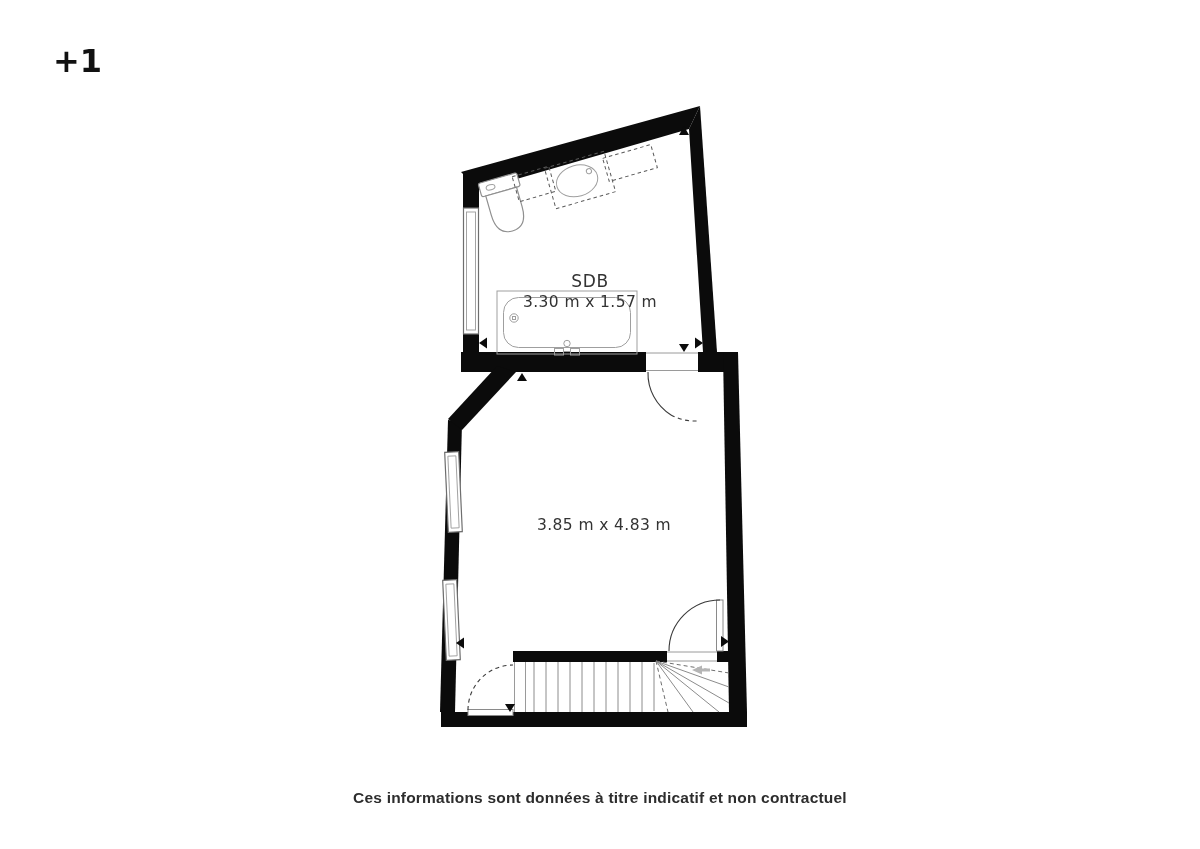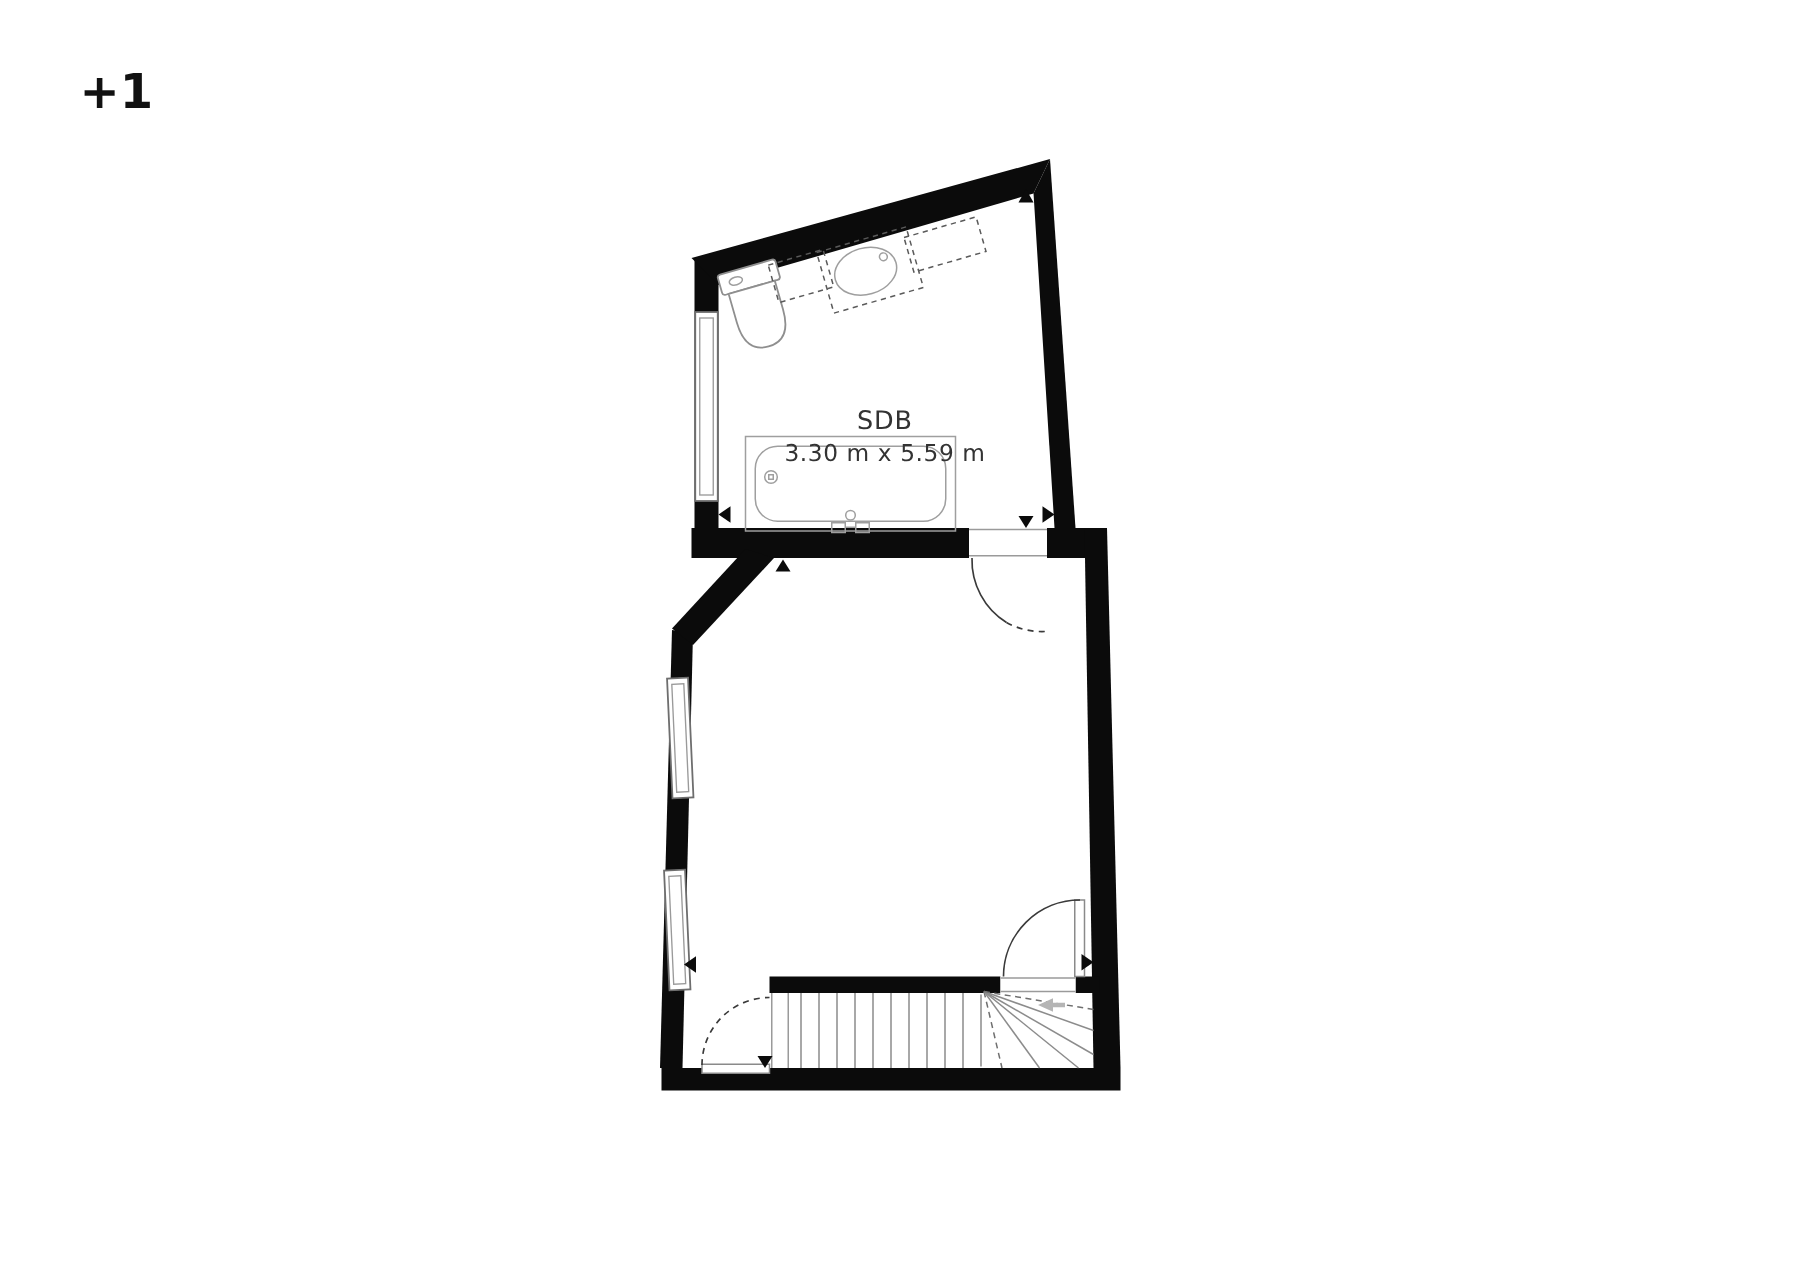--- a/index.html
+++ b/index.html
@@ -166,19 +166,21 @@
       <polygon class="dim-marker" points="721,636 721,647 729,641.5"></polygon>
       <polygon class="dim-marker" points="517,381 527,381 522,373"></polygon>
       <polygon class="dim-marker" points="505,704 515,704 510,712"></polygon>
     </g>
   </svg>
 
   <div id="floor-label">+1</div>
 
   <div id="sdb-label" class="room-label">
     <div class="room-name">SDB</div>
-    <div class="room-dims">3.30 m x 5.59 m</div>
+    <div class="room-dims">3.30 m x 1.57 m</div>
   </div>
 
   <div id="chambre-label" class="room-label">
+    <div class="room-dims">3.85 m x 4.83 m</div>
   </div>
 
+  <div id="disclaimer">Ces informations sont données à titre indicatif et non contractuel</div>
 </div>
 
 </body></html>

